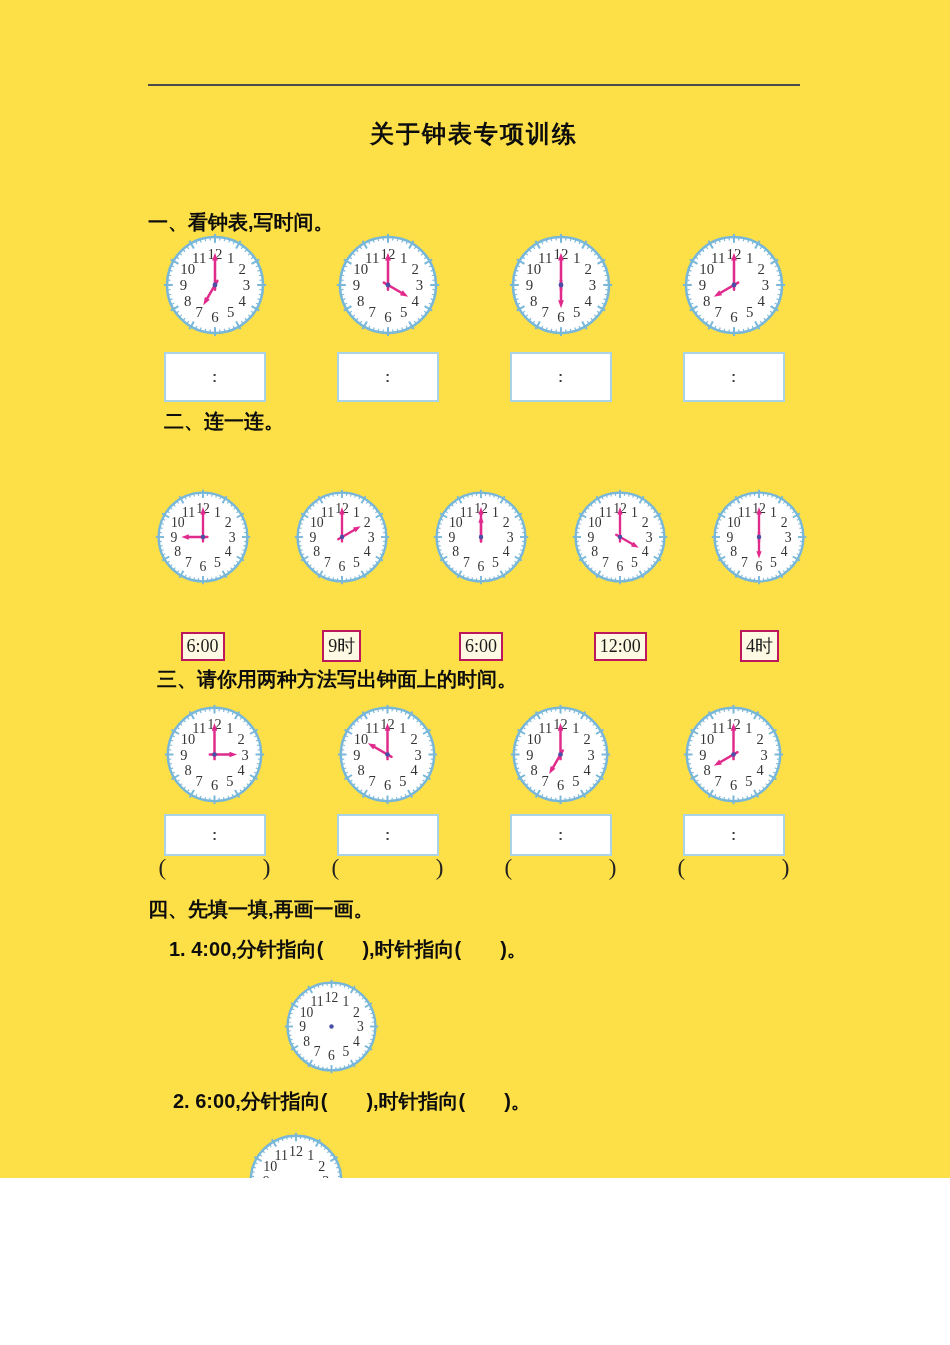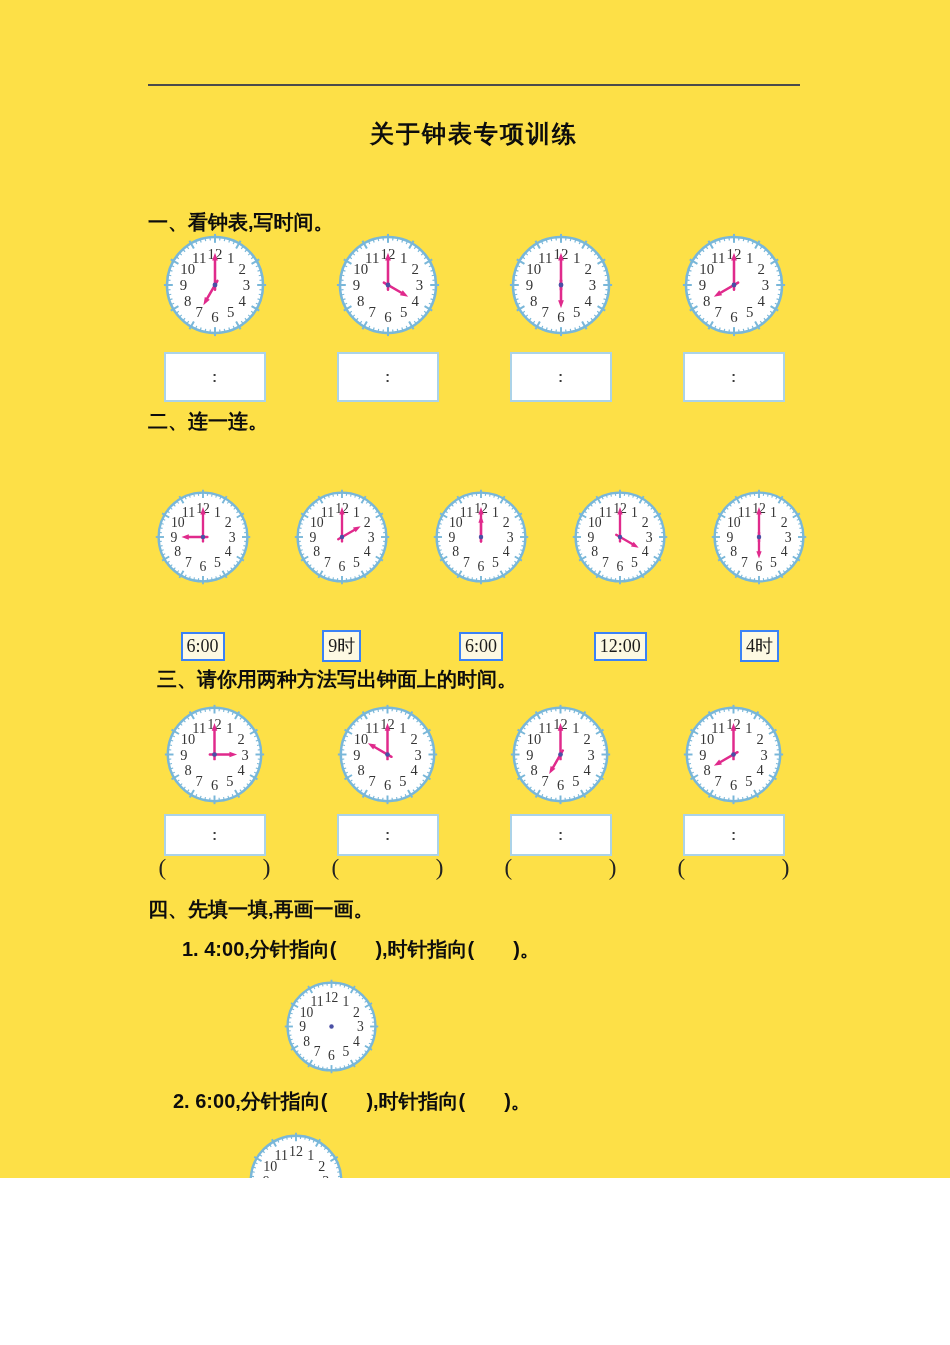--- a/index.html
+++ b/index.html
@@ -20,21 +20,21 @@
   .row-s2 .clock{width:98px;height:98px;}
   .row-s3 .clock{width:103px;height:103px;}
   .clock svg{display:block;width:100%;height:100%;}
   .answer-box{
     width:98px;height:46px;border:2px solid #abd3e8;background:#fff;
     display:flex;align-items:center;justify-content:center;
     font-weight:bold;font-size:14px;color:#3a3a3a;
   }
   .answer-box.small{height:38px;}
   .time-label{
-    background:#fdf9e2;border:2px solid #3b82f6;padding:2px 4px;
+    background:#fdf9e2;border:2px solid #be185d;padding:2px 4px;
     font-family:"Liberation Serif",serif;font-size:18px;color:#1c1c1c;white-space:nowrap;
   }
   .paren-pair{
     width:112px;display:flex;justify-content:space-between;
     font-family:"Liberation Serif",serif;font-size:23px;color:#222;
   }
   .item-text{position:absolute;font-size:20px;font-weight:bold;color:#0d0d0d;white-space:pre;}
   .lone-clock{position:absolute;}
 </style>
 </head>
@@ -400,21 +400,21 @@
           <span>:</span>
         </div>
       </div>
     <div class="cell">
         <div class="answer-box">
           <span>:</span>
         </div>
       </div>
   </div>
 
-  <div class="heading" style="left:148px;top:408px;">二、连一连。</div>
+  <div class="heading" style="left:164px;top:408px;">二、连一连。</div>
   <div class="row row-s2" style="left:133px;top:488px;width:696px;">
     <div class="cell">
         <div class="clock">
           <svg viewBox="0 0 100 100">
             <circle cx="50" cy="50" r="45.3" fill="#ffffff" stroke="#79b7d9" stroke-width="2.4"></circle>
             <line x1="50" y1="1.7999999999999972" x2="50" y2="10.200000000000003" stroke="#79b7d9" stroke-width="1.9"></line>
             <line x1="54.724686539697935" y1="5.047610329354043" x2="54.411101149894975" y2="8.031176015458861" stroke="#79b7d9" stroke-width="1.1"></line>
             <line x1="59.39760842496272" y1="5.787728446831977" x2="58.77387335250944" y2="8.722171249033394" stroke="#79b7d9" stroke-width="1.1"></line>
             <line x1="63.96756814574762" y1="7.01224546345906" x2="63.04051716262278" y2="9.86541501234452" stroke="#79b7d9" stroke-width="1.1"></line>
             <line x1="68.38449626702617" y1="8.707745314554437" x2="67.16428633779877" y2="11.44838168748224" stroke="#79b7d9" stroke-width="1.1"></line>
@@ -1230,21 +1230,21 @@
       </div>
     <div class="cell">
         <div class="paren-pair">
           <span>(</span>
           <span>)</span>
         </div>
       </div>
   </div>
 
   <div class="heading" style="left:148px;top:896px;">四、先填一填,再画一画。</div>
-  <div class="item-text" style="left:182px;top:936px;">1. 4:00,分针指向(       ),时针指向(       )。</div>
+  <div class="item-text" style="left:169px;top:936px;">1. 4:00,分针指向(       ),时针指向(       )。</div>
   <div class="lone-clock clock" style="left:283px;top:978px;width:97px;height:97px;">
       <svg viewBox="0 0 100 100">
         <circle cx="50" cy="50" r="45.3" fill="#ffffff" stroke="#79b7d9" stroke-width="2.4"></circle>
         <line x1="50" y1="1.7999999999999972" x2="50" y2="10.200000000000003" stroke="#79b7d9" stroke-width="1.9"></line>
         <line x1="54.724686539697935" y1="5.047610329354043" x2="54.411101149894975" y2="8.031176015458861" stroke="#79b7d9" stroke-width="1.1"></line>
         <line x1="59.39760842496272" y1="5.787728446831977" x2="58.77387335250944" y2="8.722171249033394" stroke="#79b7d9" stroke-width="1.1"></line>
         <line x1="63.96756814574762" y1="7.01224546345906" x2="63.04051716262278" y2="9.86541501234452" stroke="#79b7d9" stroke-width="1.1"></line>
         <line x1="68.38449626702617" y1="8.707745314554437" x2="67.16428633779877" y2="11.44838168748224" stroke="#79b7d9" stroke-width="1.1"></line>
         <line x1="74.1" y1="8.25757553759005" x2="69.89999999999999" y2="15.532188929379345" stroke="#79b7d9" stroke-width="1.9"></line>
         <line x1="76.56789340361979" y1="13.432431854252371" x2="74.80453764674238" y2="15.859482837377215" stroke="#79b7d9" stroke-width="1.1"></line>

